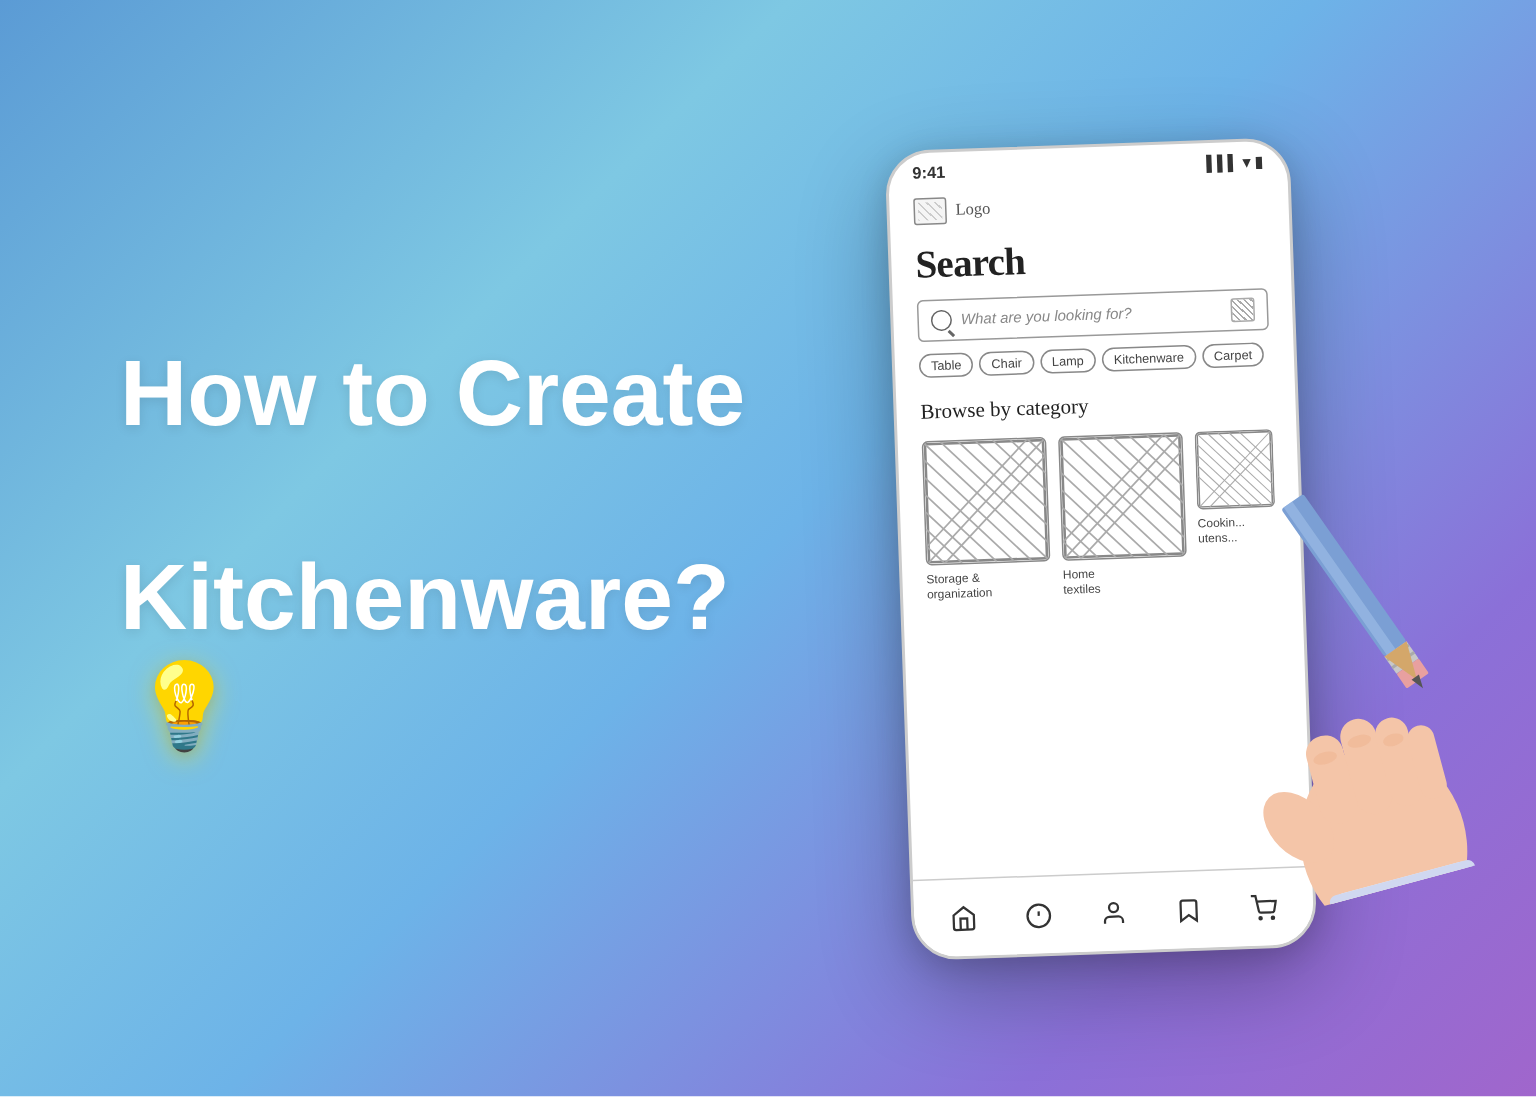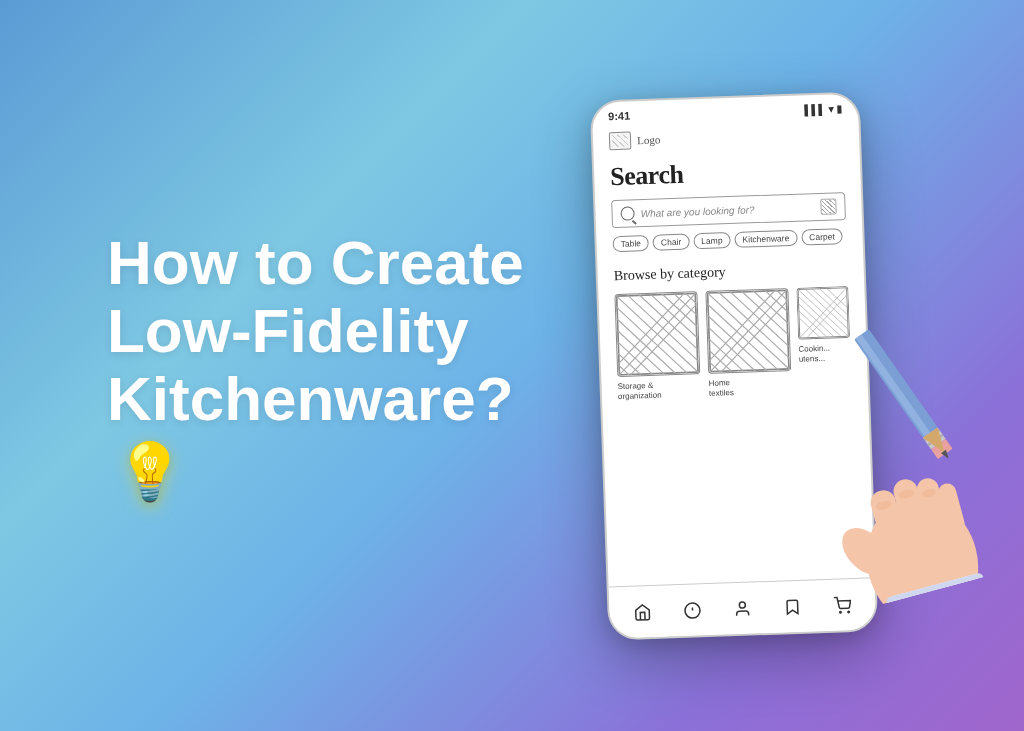--- a/index.html
+++ b/index.html
@@ -27,21 +27,20 @@
       flex: 1;
       max-width: 500px;
     }
 
     .main-heading {
       font-size: 62px;
       font-weight: 900;
       color: white;
       line-height: 1.1;
       text-shadow: 0 2px 8px rgba(0,0,0,0.1);
-      margin-left: 27px;
     }
 
     .emoji-bulb {
       display: inline-block;
       font-size: 56px;
       margin-left: 8px;
       vertical-align: middle;
       filter: drop-shadow(0 4px 8px rgba(255,220,0,0.5));
     }
 
@@ -274,21 +273,21 @@
     }
   </style>
 </head>
 <body>
 
 <div class="background">
 
   <div class="left-section">
     <h1 class="main-heading">
       <span>How to Create</span><br>
-      <span>Low-Fidelity</span><br>
+      <br>
       <span>Kitchenware?</span>
       <span class="emoji-bulb">💡</span>
     </h1>
   </div>
 
   <div class="right-section">
 
     <div class="phone-frame">
 
       <div class="phone-status-bar">

